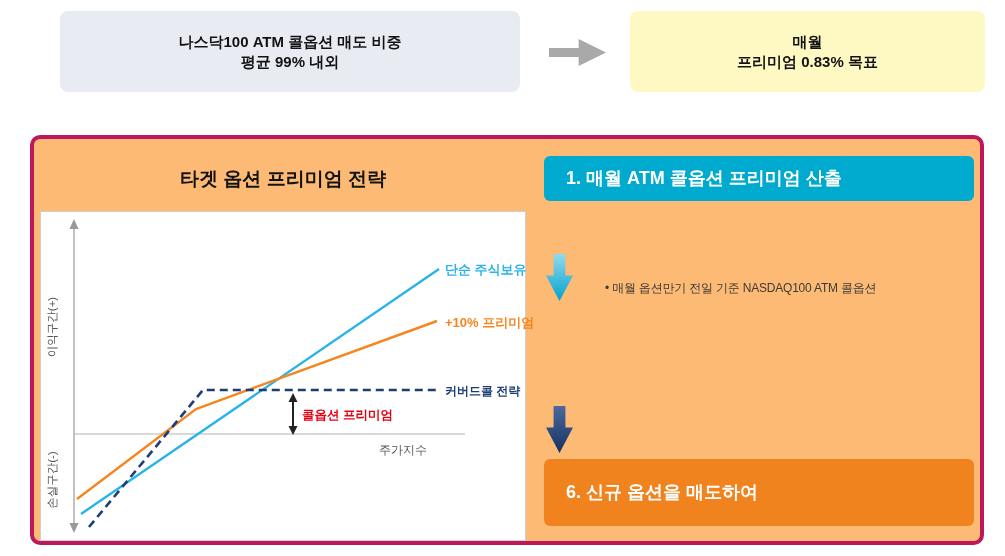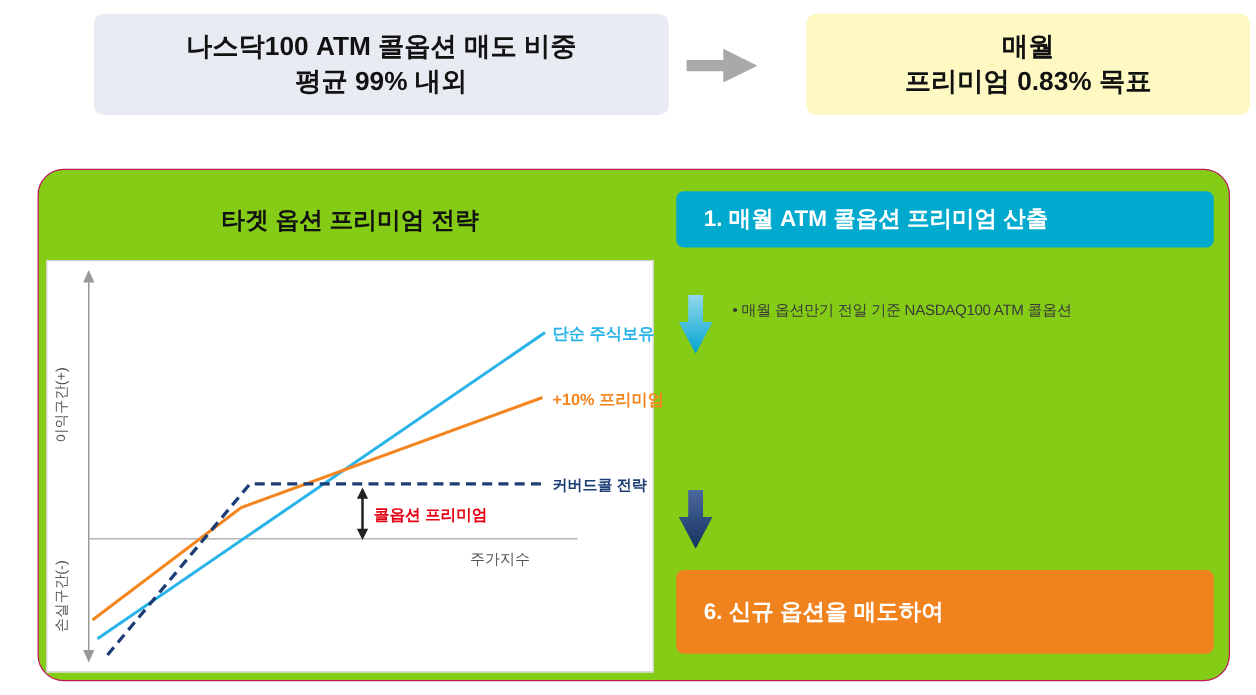--- a/index.html
+++ b/index.html
@@ -5,51 +5,51 @@
   * { margin:0; padding:0; box-sizing:border-box; }
   html,body { background:#ffffff; }
   .page {
     position:relative; width:1005px; height:556px; background:#ffffff;
     font-family:"Liberation Sans","DejaVu Sans",sans-serif; overflow:hidden; color:#121212;
   }
 
   
   .banner-box {
     position:absolute; display:flex; flex-direction:column; align-items:center; justify-content:center;
-    border-radius:8px; font-size:21px; font-weight:700; line-height:1.32; text-align:center;margin-left:15px;
+    border-radius:8px; font-size:15px; font-weight:700; line-height:1.32; text-align:center;
   }
   .banner-left  { left:60px;  top:11px; width:460px; height:81px; background:#e9ebf3; }
   .banner-right { left:630px; top:11px; width:355px; height:81px; background:#fef9c3; }
   .banner-arrow {
     position:absolute; left:549px; top:39px; width:57px; height:27px; background:#a9a9a9;
     clip-path:polygon(0 33%, 52% 33%, 52% 0, 100% 50%, 52% 100%, 52% 67%, 0 67%);
   }
 
   
   .main-box {
     position:absolute; left:30px; top:135px; width:954px; height:410px;
-    border:1px solid #be185d; border-radius:21px; background:#84cc16;
+    border:4px solid #be185d; border-radius:10px; background:#fdba74;
   }
   .chart-title { position:absolute; left:6px; top:27px; width:486px; text-align:center; font-size:19px; font-weight:700; }
   .chart-frame { position:absolute; left:6px; top:72px; width:486px; height:330px; border:1px solid #cfcfcf; background:#fff; }
   .chart-frame svg { display:block; overflow:visible; }
 
   
   .step-header {
     position:absolute; left:510px; width:430px; border-radius:6px; color:#ffffff;
     font-weight:700; font-size:18px; line-height:1.38;
     display:flex; flex-direction:column; justify-content:center; padding-left:22px;
   }
   .step-1 { top:17px;  height:45px; background:#00a9ce; }
   .step-2 { top:175px; height:67px; background:#1d3e75; }
   .step-3 { top:320px; height:67px; background:#f0831e; }
   .title-line2 { margin-left:24px; }
 
   
-  .note-row { position:absolute; left:512px; display:flex; align-items:flex-start; gap:16px; }
+  .note-row { position:absolute; left:512px; display:flex; align-items:flex-end; gap:32px; }
   .note-row-1 { top:100px; height:62px; }
   .note-row-2 { top:256px; height:58px; }
   .flow-arrow {
     flex:0 0 auto; width:27px; height:47px;
     clip-path:polygon(28% 0, 72% 0, 72% 46%, 100% 46%, 50% 100%, 0 46%, 28% 46%);
   }
   .arrow-cyan { background:linear-gradient(180deg,#93d8ec 0%,#00a3cf 100%); }
   .arrow-navy { background:linear-gradient(180deg,#4c689f 0%,#14325e 100%); }
   .notes { font-size:12px; letter-spacing:-0.2px; line-height:25px; white-space:nowrap; color:#3a3a3a; }
   .note-ex { padding-left:5px; }

